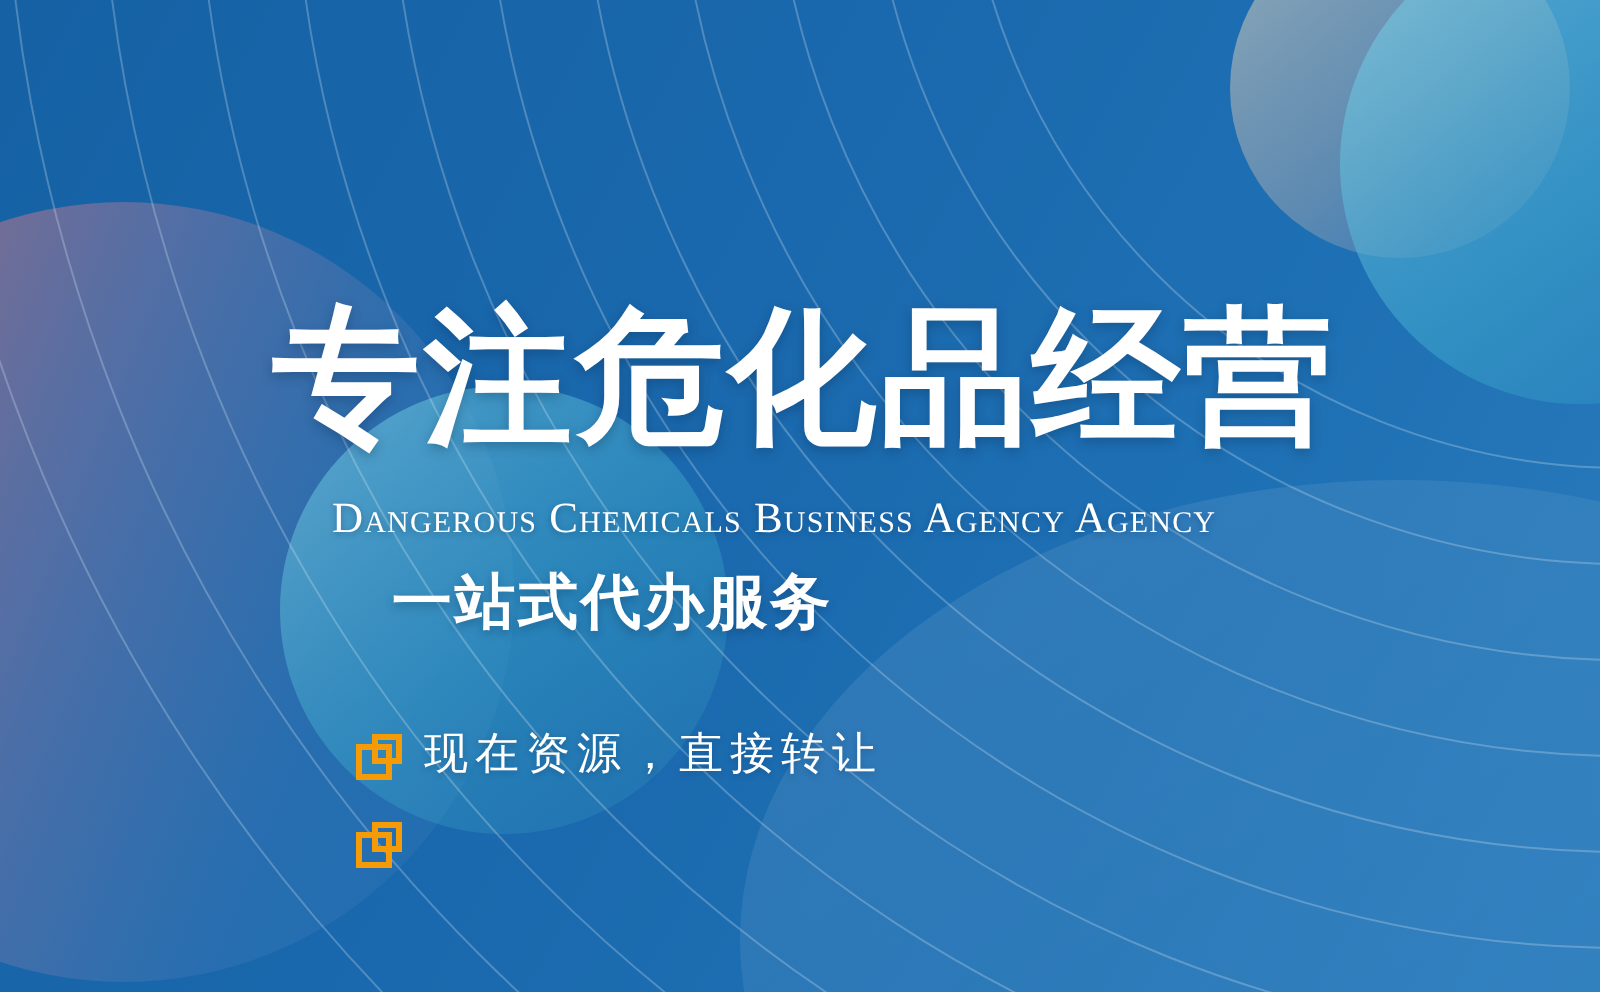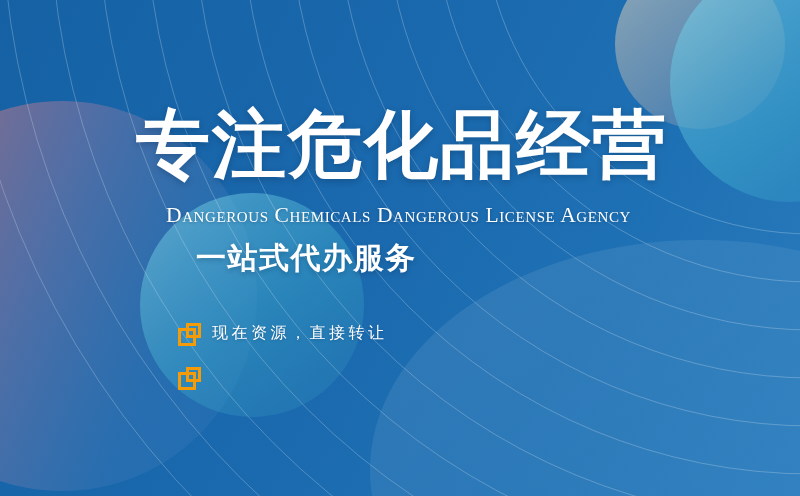--- a/index.html
+++ b/index.html
@@ -23,20 +23,21 @@
     overflow: hidden;
     pointer-events: none;
   }
   .deco svg { display: block; width: 800px; height: 496px; }
 
   
   .content {
     position: absolute;
     inset: 0;
     padding: 0;
+    margin-top: 44px;
   }
 
   .title-main {
     position: absolute;
     left: 136px;
     top: 108px;
     font-size: 74px;
     line-height: 1;
     font-weight: 700;
     color: #ffffff;
@@ -88,21 +89,21 @@
     width: 23px;
     height: 23px;
     flex: 0 0 23px;
     margin-right: 11px;
     position: relative;
     top: 1px;
   }
   .bullet-icon svg { display: block; width: 23px; height: 23px; }
 
   .bullet-text {
-    font-size: 16px;
+    font-size: 22px;
     line-height: 1;
     color: #ffffff;
     letter-spacing: 3.5px;
     white-space: nowrap;
     text-shadow: 0 1px 3px rgba(6, 40, 74, 0.28);
   }
 </style>
 </head>
 <body>
 
@@ -173,21 +174,21 @@
           <circle cx="812" cy="-96" r="858"></circle>
         </g>
       </g>
     </svg>
   </div>
 
   <div class="content">
 
     <div class="title-main">专注危化品经营</div>
 
-    <div class="title-en">Dangerous Chemicals Dangerous License Agency</div>
+    <div class="title-en">Dangerous Chemicals Business Agency Agency</div>
 
     <div class="title-sub">一站式代办服务</div>
 
     <div class="bullets">
 
       <div class="bullet-row">
         <span class="bullet-icon">
           <svg viewBox="0 0 23 23" xmlns="http://www.w3.org/2000/svg">
             <rect x="9.5" y="1.5" width="12" height="12" fill="none" stroke="#f59b08" stroke-width="3"></rect>
             <rect x="1.5" y="6.5" width="15" height="15" fill="none" stroke="#f59b08" stroke-width="3"></rect>

